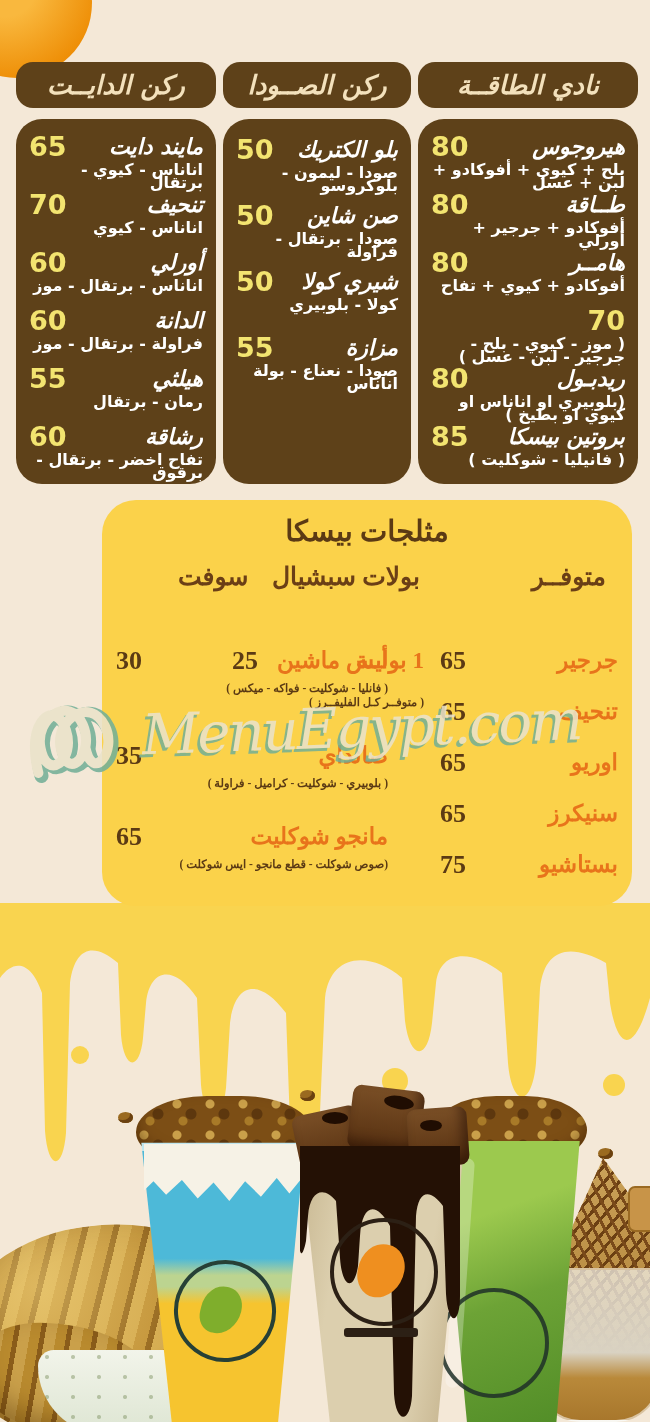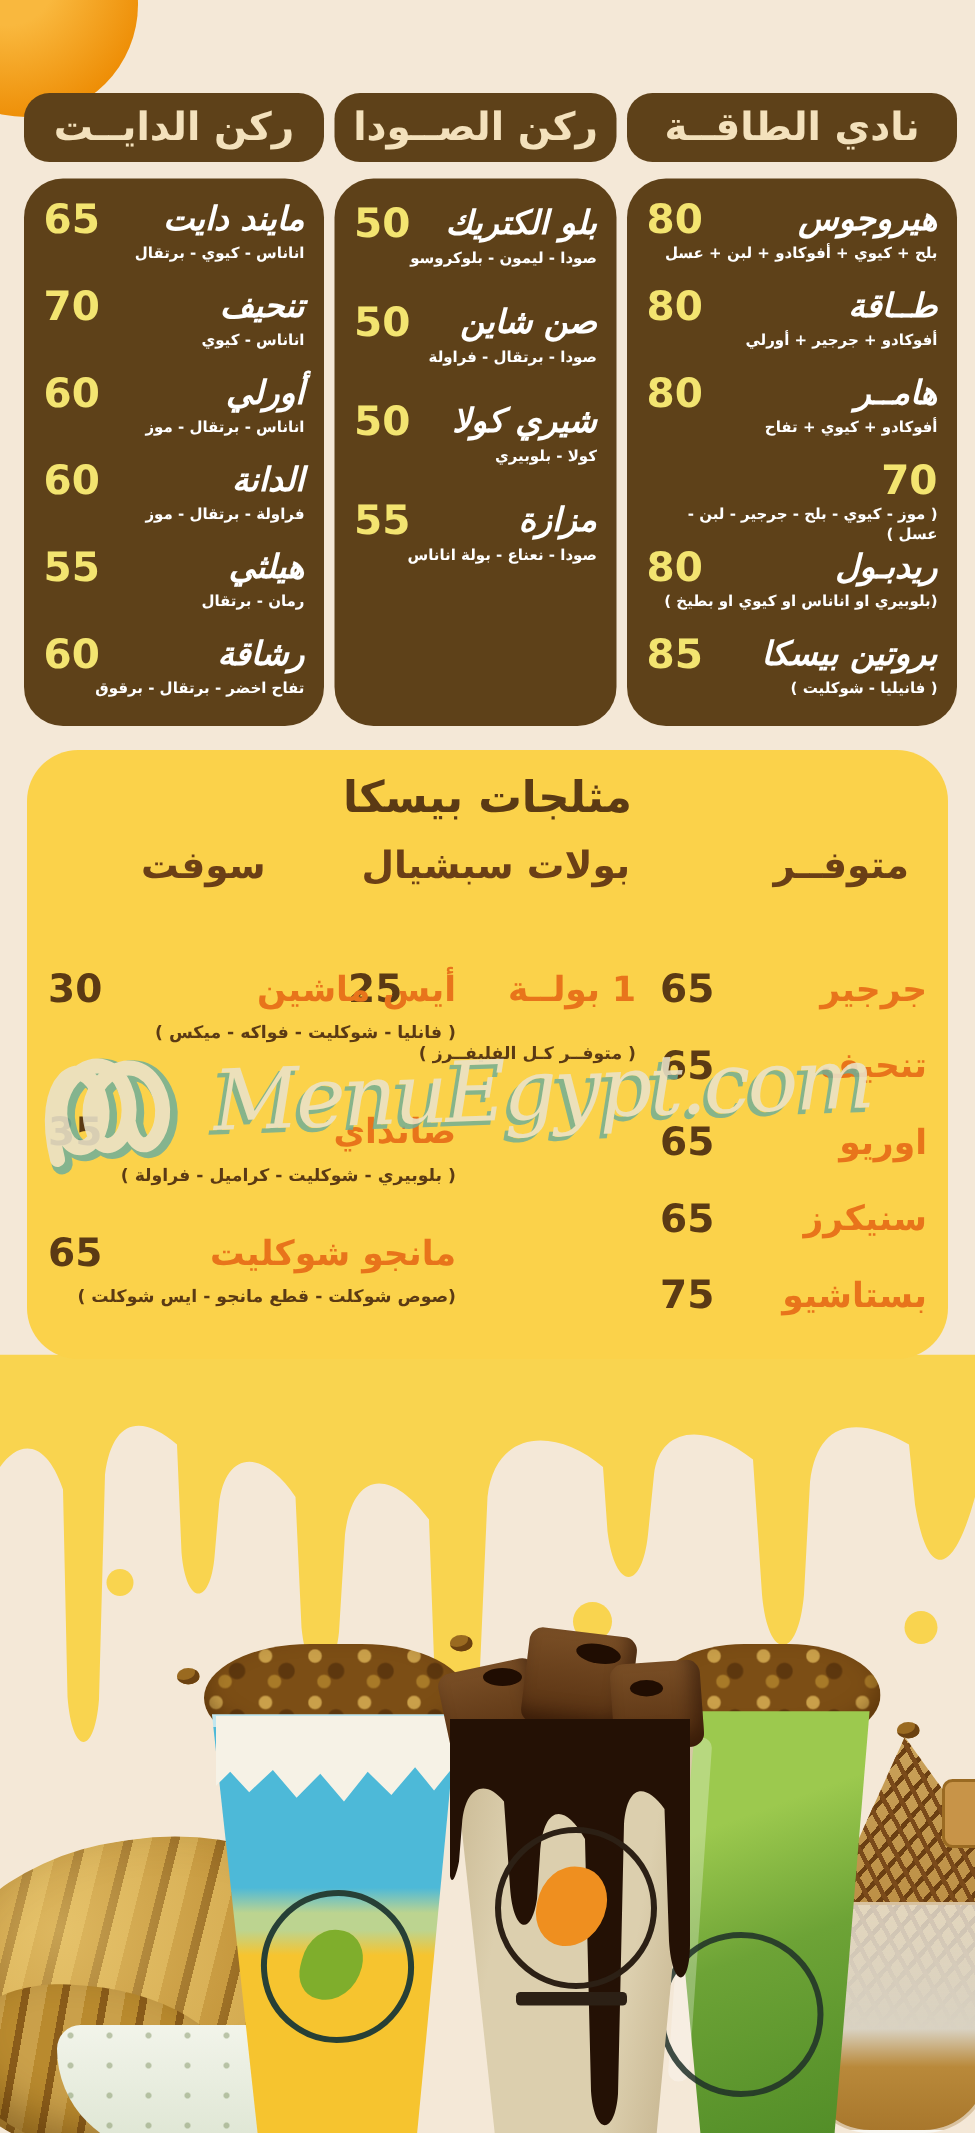--- a/index.html
+++ b/index.html
@@ -4,34 +4,34 @@
 <style>
   html,body{margin:0;padding:0;background:#e8dcc9;}
   .canvas{position:relative;width:650px;height:1422px;margin:0 auto;overflow:hidden;
     background:#f4e8d7;font-family:"DejaVu Sans",sans-serif;direction:rtl;}
   
   .sun{position:absolute;left:-58px;top:-72px;width:150px;height:150px;border-radius:50%;
     background:radial-gradient(circle at 42% 38%,#f9b83e 25%,#ee8e06 75%);}
   
   .pills{position:absolute;top:62px;right:12px;left:12px;display:flex;gap:7px;}
   .pill{background:#5e4119;color:#f3e1bc;height:46px;border-radius:17px;
-    display:flex;align-items:center;justify-content:center;font-weight:bold;font-size:26px;}
+    display:flex;align-items:center;justify-content:center;font-weight:bold;font-size:26px;font-style:italic;}
   .w-energy{width:220px;flex:none}.w-soda{width:188px;flex:none}.w-diet{width:200px;flex:none}
   
   .cards{position:absolute;top:119px;right:12px;left:12px;display:flex;gap:7px;z-index:2;}
   .bcard{background:#5e4119;border-radius:26px;height:365px;box-sizing:border-box;padding:13px 13px 0;}
   .bitem{height:58px;}
   .soda-card .bitem{height:63px;padding-top:3px;}
   .brow{display:flex;justify-content:space-between;align-items:flex-start;}
   .bname{color:#ffffff;font-weight:bold;font-size:22px;line-height:30px;white-space:nowrap;font-style:italic;}
   .bprice{color:#f3e470;font-weight:bold;font-size:27px;line-height:30px;}
-  .bdesc{color:#ffffff;font-weight:bold;font-size:10px;line-height:13px;text-align:start;margin-top:1px;}
-  
-  .ycard{position:absolute;right:18px;top:500px;width:614px;height:406px;background:#fbd24a;
-    border-radius:34px;z-index:2;}
+  .bdesc{color:#ffffff;font-weight:bold;font-size:16px;line-height:13px;text-align:start;margin-top:1px;}
+  
+  .ycard{position:absolute;right:18px;top:500px;width:530px;height:406px;background:#fbd24a;
+    border-radius:34px;z-index:2;font-family:Liberation Serif, serif;}
   .ytitle{position:absolute;top:14px;right:0;left:0;text-align:center;color:#5b3a14;
     font-size:29px;font-weight:bold;}
   .ycolhead{position:absolute;top:62px;color:#6b3f16;font-size:25px;font-weight:bold;}
   .h-toaster{right:26px;}
   .h-bowls{right:212px;}
   .h-soft{left:76px;}
   .ycol-toaster{position:absolute;right:14px;top:144px;width:178px;}
   .trow{display:flex;justify-content:space-between;align-items:flex-start;margin-bottom:18px;}
   .oname{color:#e8741b;font-weight:bold;font-size:23px;line-height:33px;white-space:nowrap;}
   .yprice{color:#5b3a14;font-weight:bold;font-size:26px;line-height:33px;}

